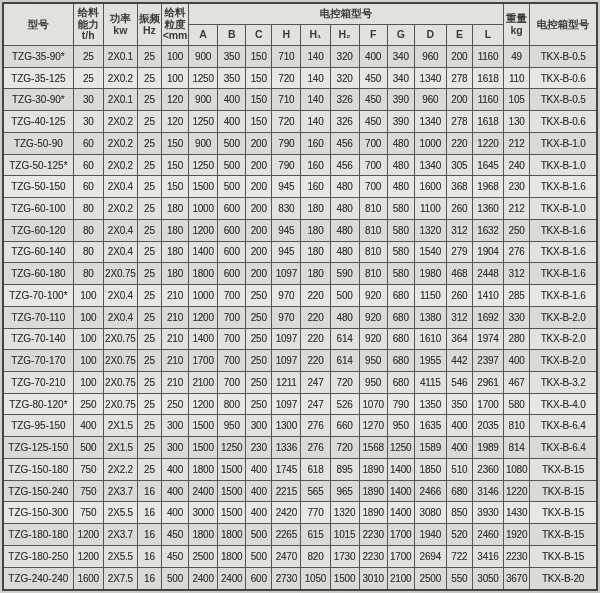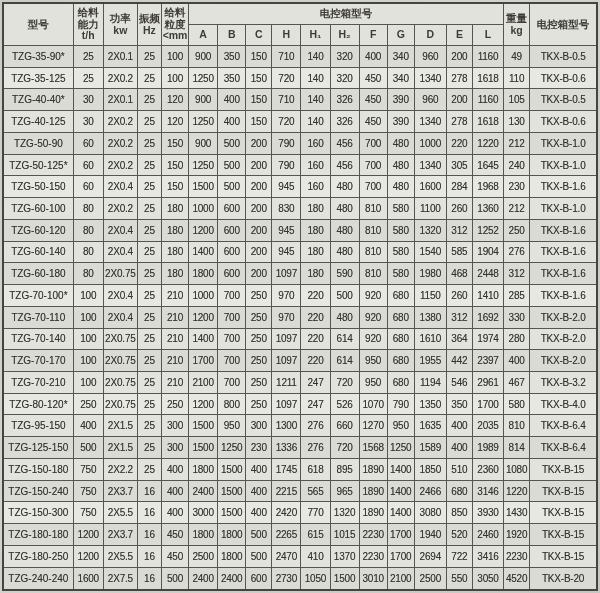--- a/index.html
+++ b/index.html
@@ -143,21 +143,21 @@
           <td>320</td>
           <td>450</td>
           <td>340</td>
           <td>1340</td>
           <td>278</td>
           <td>1618</td>
           <td>110</td>
           <td class="box">TKX-B-0.6</td>
         </tr>
         <tr>
-          <td class="model">TZG-40-40*</td>
+          <td class="model">TZG-30-90*</td>
           <td>30</td>
           <td>2X0.1</td>
           <td>25</td>
           <td>120</td>
           <td>900</td>
           <td>400</td>
           <td>150</td>
           <td>710</td>
           <td>140</td>
           <td>326</td>
@@ -237,21 +237,21 @@
           <td>150</td>
           <td>1500</td>
           <td>500</td>
           <td>200</td>
           <td>945</td>
           <td>160</td>
           <td>480</td>
           <td>700</td>
           <td>480</td>
           <td>1600</td>
-          <td>284</td>
+          <td>368</td>
           <td>1968</td>
           <td>230</td>
           <td class="box">TKX-B-1.6</td>
         </tr>
         <tr>
           <td class="model">TZG-60-100</td>
           <td>80</td>
           <td>2X0.2</td>
           <td>25</td>
           <td>180</td>
@@ -278,40 +278,40 @@
           <td>1200</td>
           <td>600</td>
           <td>200</td>
           <td>945</td>
           <td>180</td>
           <td>480</td>
           <td>810</td>
           <td>580</td>
           <td>1320</td>
           <td>312</td>
-          <td>1252</td>
+          <td>1632</td>
           <td>250</td>
           <td class="box">TKX-B-1.6</td>
         </tr>
         <tr>
           <td class="model">TZG-60-140</td>
           <td>80</td>
           <td>2X0.4</td>
           <td>25</td>
           <td>180</td>
           <td>1400</td>
           <td>600</td>
           <td>200</td>
           <td>945</td>
           <td>180</td>
           <td>480</td>
           <td>810</td>
           <td>580</td>
           <td>1540</td>
-          <td>585</td>
+          <td>279</td>
           <td>1904</td>
           <td>276</td>
           <td class="box">TKX-B-1.6</td>
         </tr>
         <tr>
           <td class="model">TZG-60-180</td>
           <td>80</td>
           <td>2X0.75</td>
           <td>25</td>
           <td>180</td>
@@ -416,21 +416,21 @@
           <td>25</td>
           <td>210</td>
           <td>2100</td>
           <td>700</td>
           <td>250</td>
           <td>1211</td>
           <td>247</td>
           <td>720</td>
           <td>950</td>
           <td>680</td>
-          <td>1194</td>
+          <td>4115</td>
           <td>546</td>
           <td>2961</td>
           <td>467</td>
           <td class="box">TKX-B-3.2</td>
         </tr>
         <tr>
           <td class="model">TZG-80-120*</td>
           <td>250</td>
           <td>2X0.75</td>
           <td>25</td>
@@ -572,22 +572,22 @@
         <tr>
           <td class="model">TZG-180-250</td>
           <td>1200</td>
           <td>2X5.5</td>
           <td>16</td>
           <td>450</td>
           <td>2500</td>
           <td>1800</td>
           <td>500</td>
           <td>2470</td>
-          <td>410</td>
-          <td>1370</td>
+          <td>820</td>
+          <td>1730</td>
           <td>2230</td>
           <td>1700</td>
           <td>2694</td>
           <td>722</td>
           <td>3416</td>
           <td>2230</td>
           <td class="box">TKX-B-15</td>
         </tr>
         <tr>
           <td class="model">TZG-240-240</td>
@@ -599,18 +599,18 @@
           <td>2400</td>
           <td>600</td>
           <td>2730</td>
           <td>1050</td>
           <td>1500</td>
           <td>3010</td>
           <td>2100</td>
           <td>2500</td>
           <td>550</td>
           <td>3050</td>
-          <td>4520</td>
+          <td>3670</td>
           <td class="box">TKX-B-20</td>
         </tr>
       </tbody>
   </table>
 </div>
 
 </body></html>

